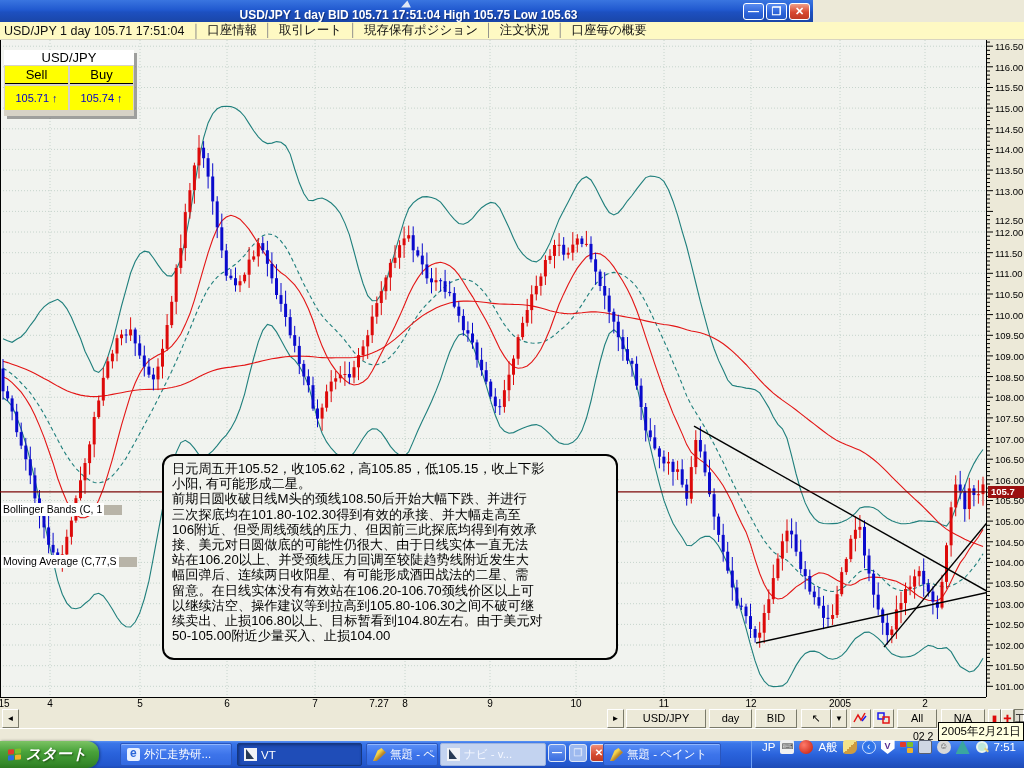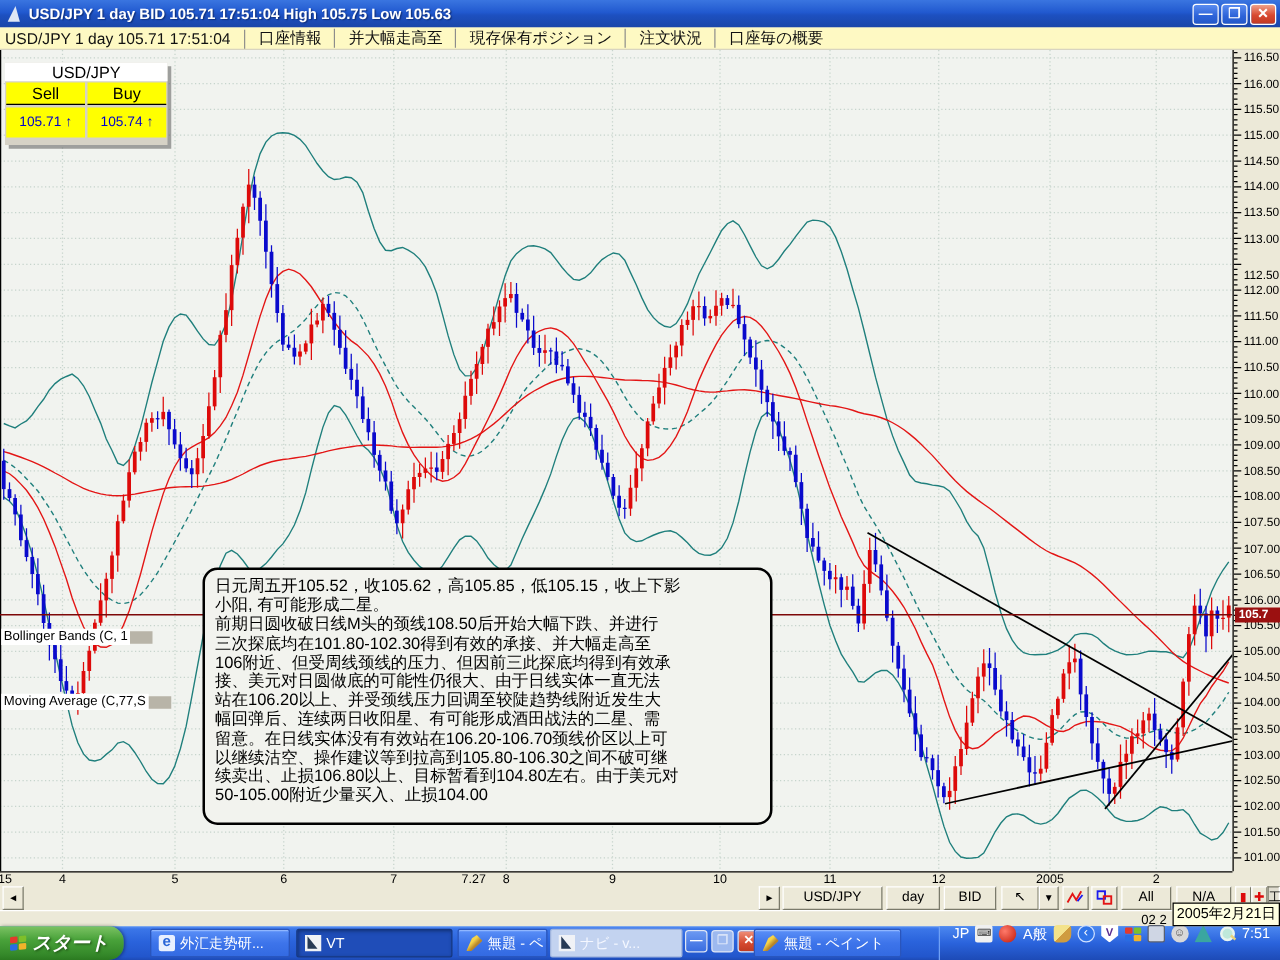--- a/index.html
+++ b/index.html
@@ -1,22 +1,22 @@
 <!DOCTYPE html>
 <html><head>
 <meta charset="utf-8">
 <style>
   * { margin:0; padding:0; box-sizing:border-box; }
   html,body { width:1024px; height:768px; overflow:hidden; font-family:"Liberation Sans", sans-serif; background:#ece9d8; }
   #root { position:relative; width:1024px; height:768px; }
 
   
-  #titlebar { position:absolute; left:0; top:0; width:1024px; height:22px;
+  #titlebar { position:absolute; left:0; top:0; width:813px; height:22px;
     background:linear-gradient(180deg,#3a75e0 0%,#2159cf 45%,#1d50c0 55%,#1a46a8 100%);
-    color:#fff; font-weight:bold; font-size:12px; display:flex; align-items:center; padding-left:4px; }
+    color:#fff; font-weight:bold; font-size:12px; display:flex; align-items:center; padding-left:4px;flex-direction:column; }
   #app-icon { width:14px; height:14px; margin-right:5px; background:#dfe7f5;
     clip-path:polygon(15% 95%, 85% 95%, 60% 5%); }
   #title-text { text-shadow:1px 1px 1px #10307a; white-space:nowrap; }
   .winbtns { position:absolute; right:3px; top:3px; display:flex; gap:2px; }
   .wbtn { width:21px; height:17px; border-radius:3px; border:1px solid #fff;
     background:linear-gradient(180deg,#5a8cf0,#2c62d8 60%,#2458c8); color:#fff; font-size:11px;
     line-height:15px; text-align:center; font-weight:bold; }
   .wbtn.close { background:linear-gradient(180deg,#f0a088,#d84830 55%,#c03a24); }
 
   
@@ -132,21 +132,21 @@
     <div class="winbtns">
       <div class="wbtn">—</div>
       <div class="wbtn">❐</div>
       <div class="wbtn close">✕</div>
     </div>
   </div>
 
   <div id="infobar">
     <span id="infobar-status">USD/JPY 1 day 105.71 17:51:04</span>
     <span class="menu-sep">│</span>
-    <span id="menu-items"><span class="menu-item">口座情報</span><span class="menu-sep">│</span><span class="menu-item">并大幅走高至</span><span class="menu-sep">│</span><span class="menu-item">現存保有ポジション</span><span class="menu-sep">│</span><span class="menu-item">注文状況</span><span class="menu-sep">│</span><span class="menu-item">口座毎の概要</span></span>
+    <span id="menu-items"><span class="menu-item">口座情報</span><span class="menu-sep">│</span><span class="menu-item">取引レート</span><span class="menu-sep">│</span><span class="menu-item">現存保有ポジション</span><span class="menu-sep">│</span><span class="menu-item">注文状況</span><span class="menu-sep">│</span><span class="menu-item">口座毎の概要</span></span>
   </div>
 
   <div id="chart-bg"></div>
   <svg id="chart-svg" width="986" height="657" viewBox="0 40 986 657">
       <g stroke="#c6d4cc" stroke-width="1" stroke-dasharray="1 2">
         <line x1="0" y1="686.3" x2="986" y2="686.3"></line>
         <line x1="0" y1="665.7" x2="986" y2="665.7"></line>
         <line x1="0" y1="645.0" x2="986" y2="645.0"></line>
         <line x1="0" y1="624.4" x2="986" y2="624.4"></line>
         <line x1="0" y1="603.7" x2="986" y2="603.7"></line>

